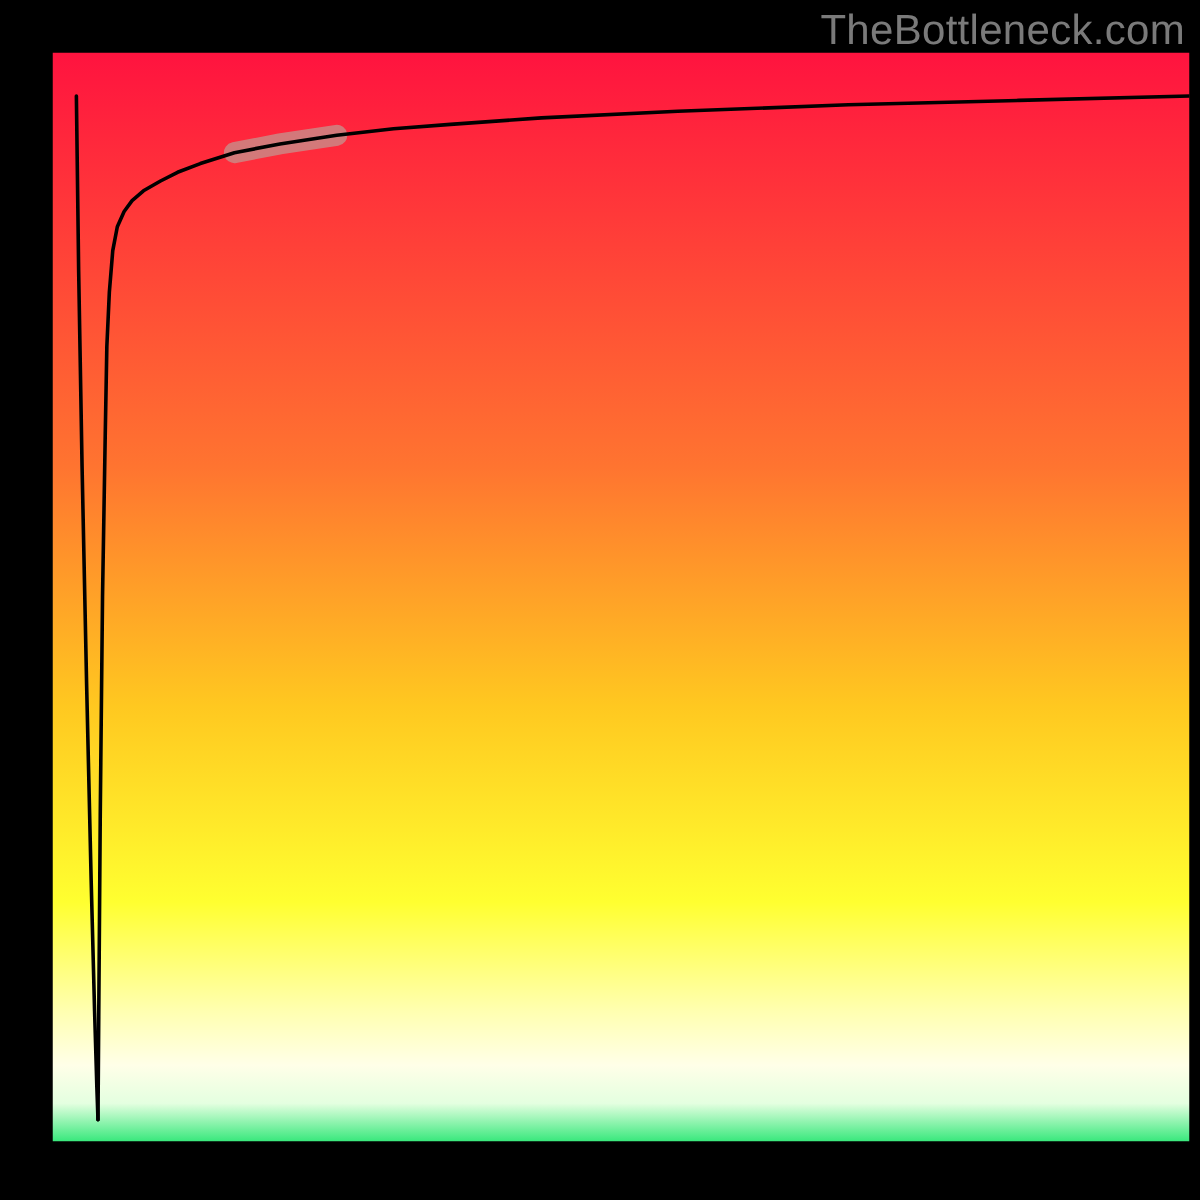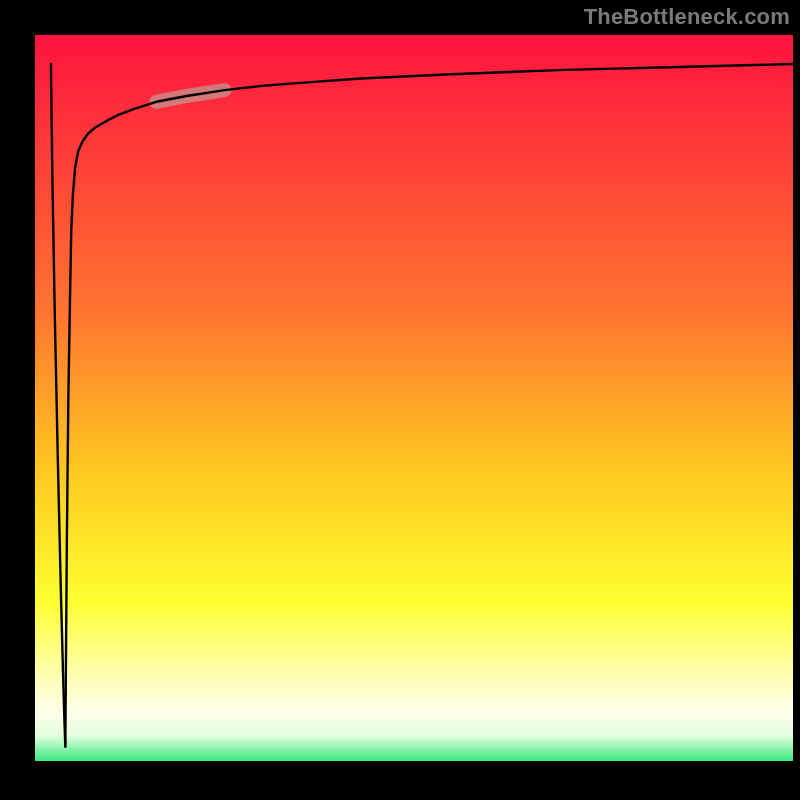--- a/index.html
+++ b/index.html
@@ -9,22 +9,22 @@
     width: 800px;
     height: 800px;
     position: relative;
     font-family: Arial, Helvetica, sans-serif;
   }
   .watermark {
     position: absolute;
     top: 4px;
     right: 10px;
     color: #7a7a7a;
-    font-size: 22px;
-    font-weight: 700;
+    font-size: 28px;
+    font-weight: 400;
     z-index: 40;
     letter-spacing: 0.2px;
   }
   .plot-frame {
     position: absolute;
     left: 35px;
     top: 35px;
     width: 758px;
     height: 726px;
     background: #000;

